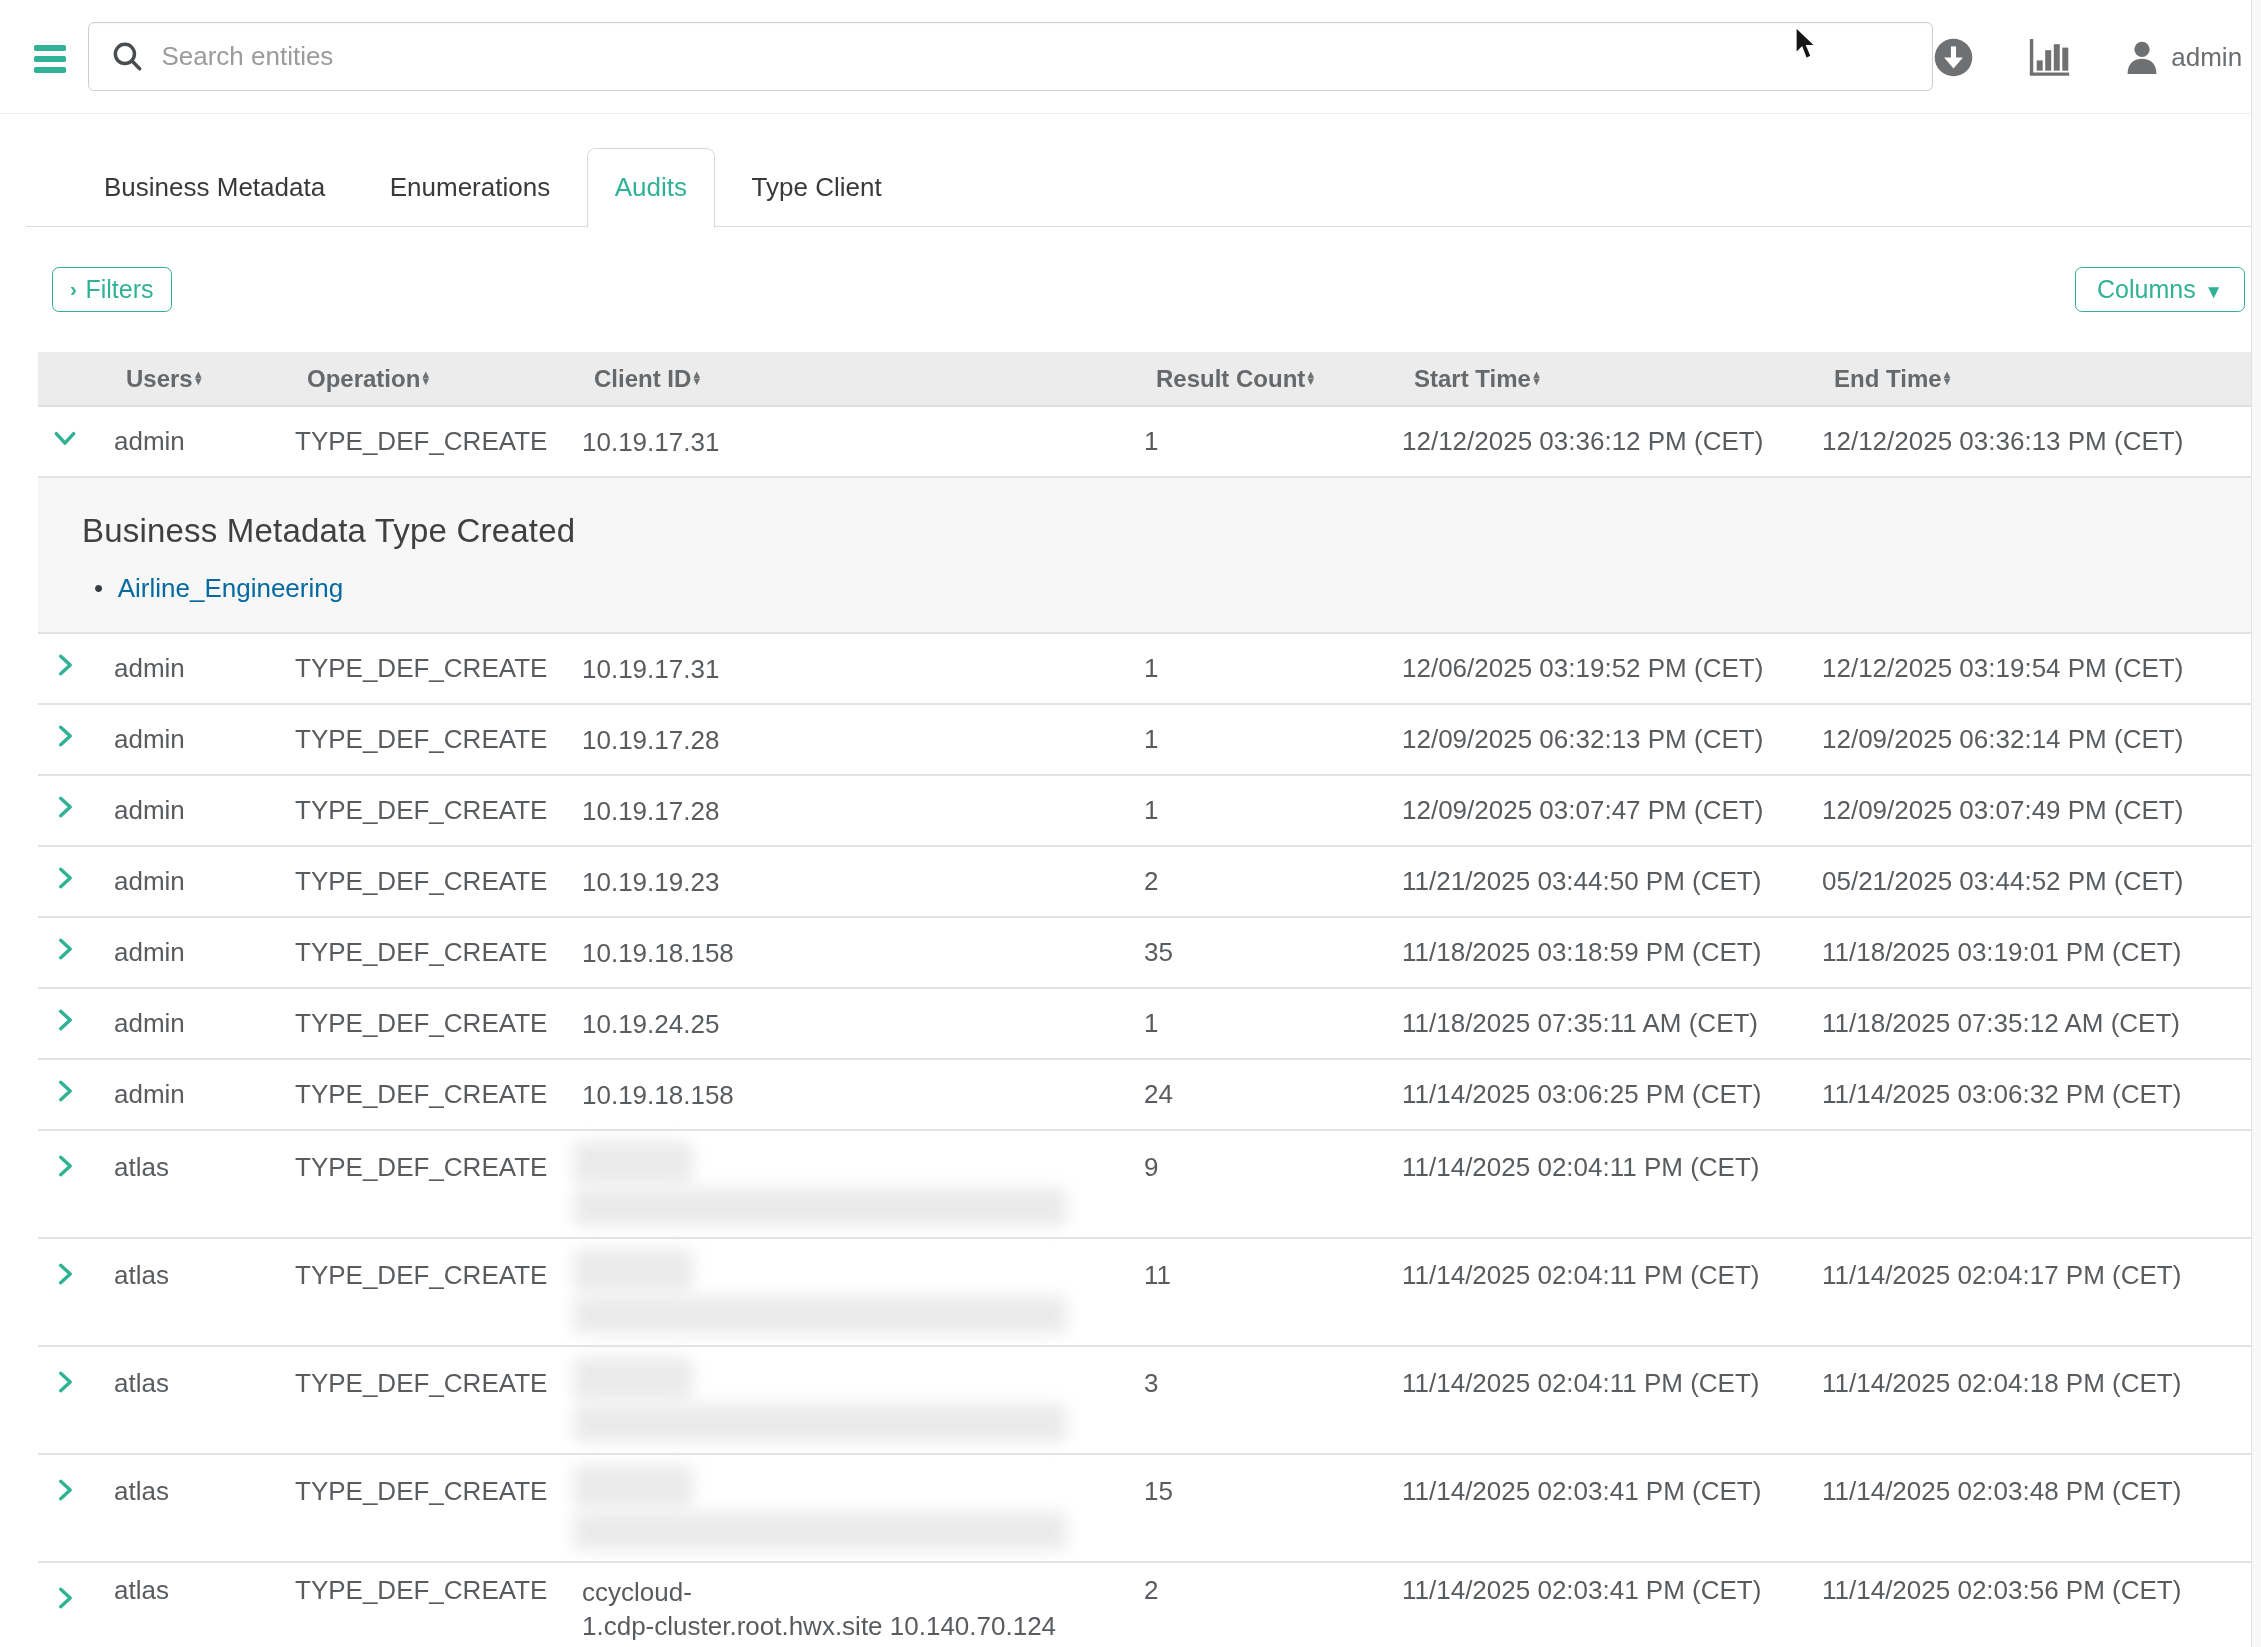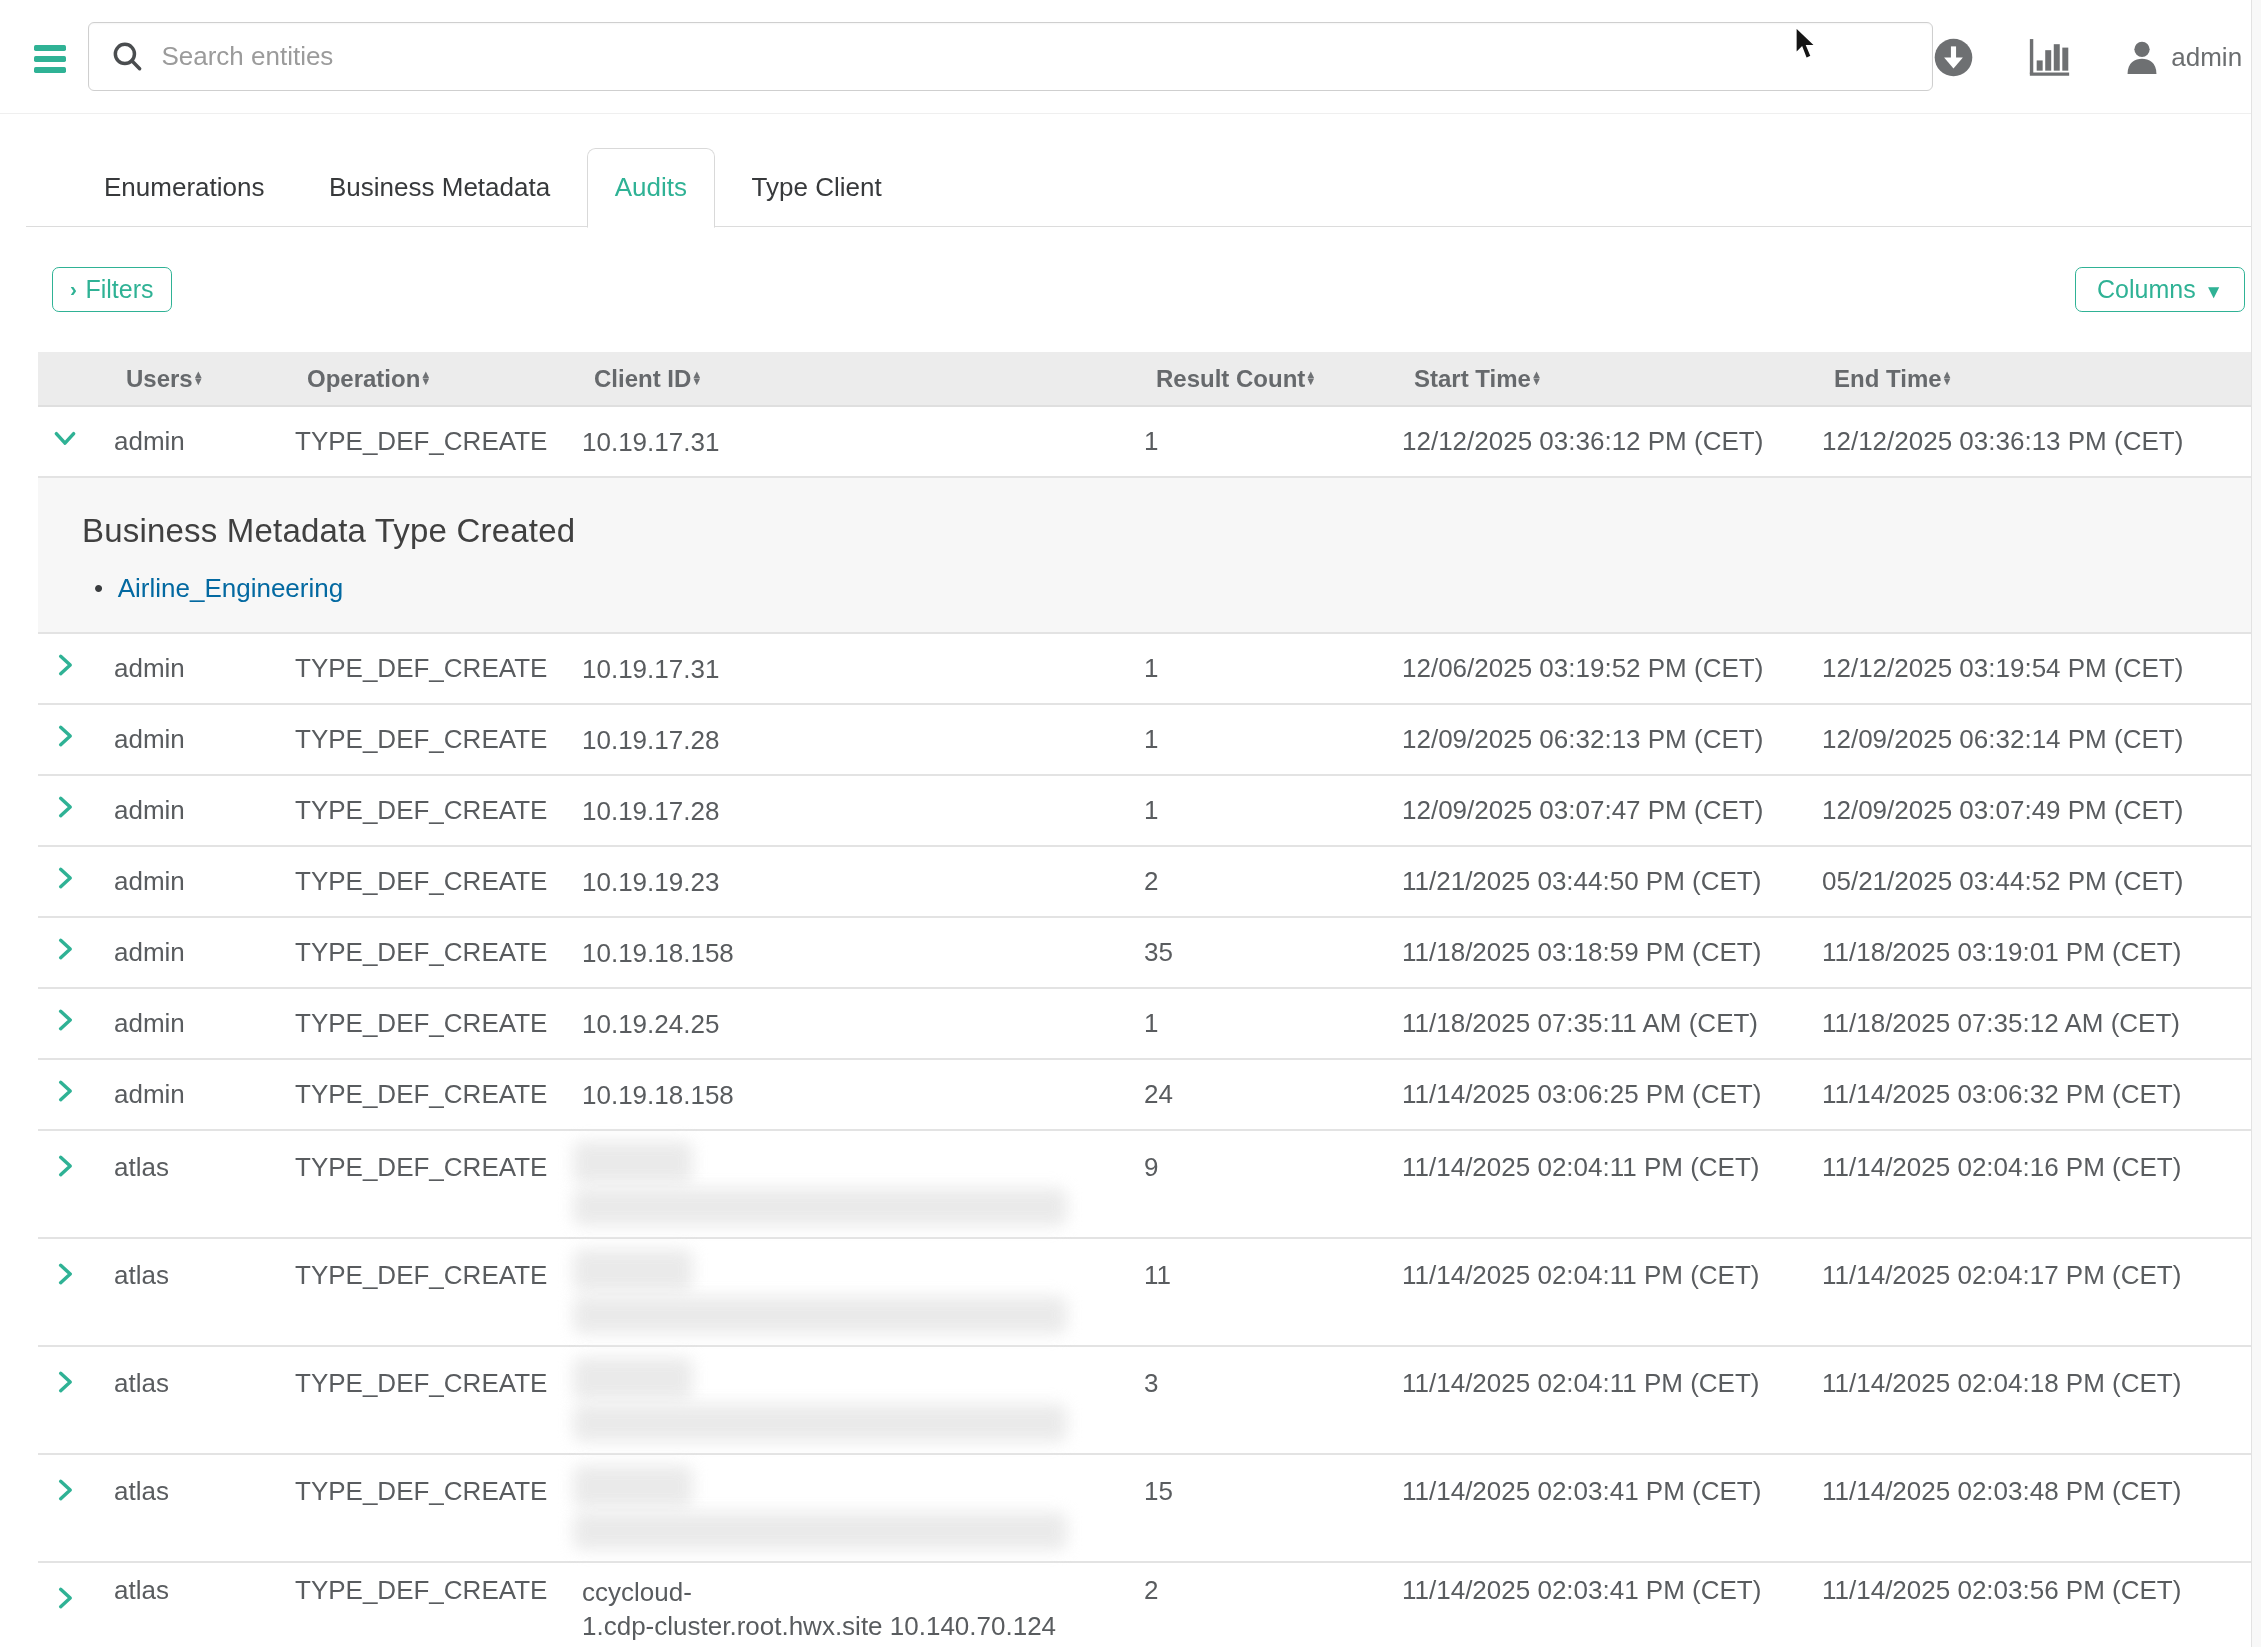--- a/index.html
+++ b/index.html
@@ -130,22 +130,22 @@
         <svg width="34" height="34" viewBox="0 0 40 40">
           <circle cx="20" cy="11" r="9" fill="#6e7072"></circle>
           <path d="M3 40 C3 26 12 22 20 22 C28 22 37 26 37 40 Z" fill="#6e7072"></path>
         </svg>
         <span class="username">admin</span>
       </div>
     </div>
   </header>
 
   <nav class="tabs" id="tabbar">
+      <div class="tab">Business Metadata</div>
       <div class="tab">Enumerations</div>
-      <div class="tab">Business Metadata</div>
       <div class="tab active">Audits</div>
       <div class="tab">Type Client</div>
     </nav>
 
   <div class="toolbar">
     <button class="btn-outline btn-filters">
       <span class="chev-r">›</span>
       <span>Filters</span>
     </button>
     <button class="btn-outline btn-columns">
@@ -321,21 +321,20 @@
               </svg>
             </span></div>
           <div class="cell ">atlas</div>
           <div class="cell ">TYPE_DEF_CREATE</div>
           <div class="cell client-cell">
             <span class="redact r1"></span>
             <span class="redact r2"></span>
           </div>
           <div class="cell ">9</div>
           <div class="cell ">11/14/2025 02:04:11 PM (CET)</div>
-          <div class="cell ">11/14/2025 02:04:16 PM (CET)</div>
         </div>
         <div class="trow tall">
           <div class="cell chev"><span class="chevron">
               <svg width="26" height="26" viewBox="0 0 30 30">
                 <polyline points="10,5 21,15 10,25" fill="none" stroke="#2fb295" stroke-width="4" stroke-linecap="round" stroke-linejoin="round"></polyline>
               </svg>
             </span></div>
           <div class="cell ">atlas</div>
           <div class="cell ">TYPE_DEF_CREATE</div>
           <div class="cell client-cell">

